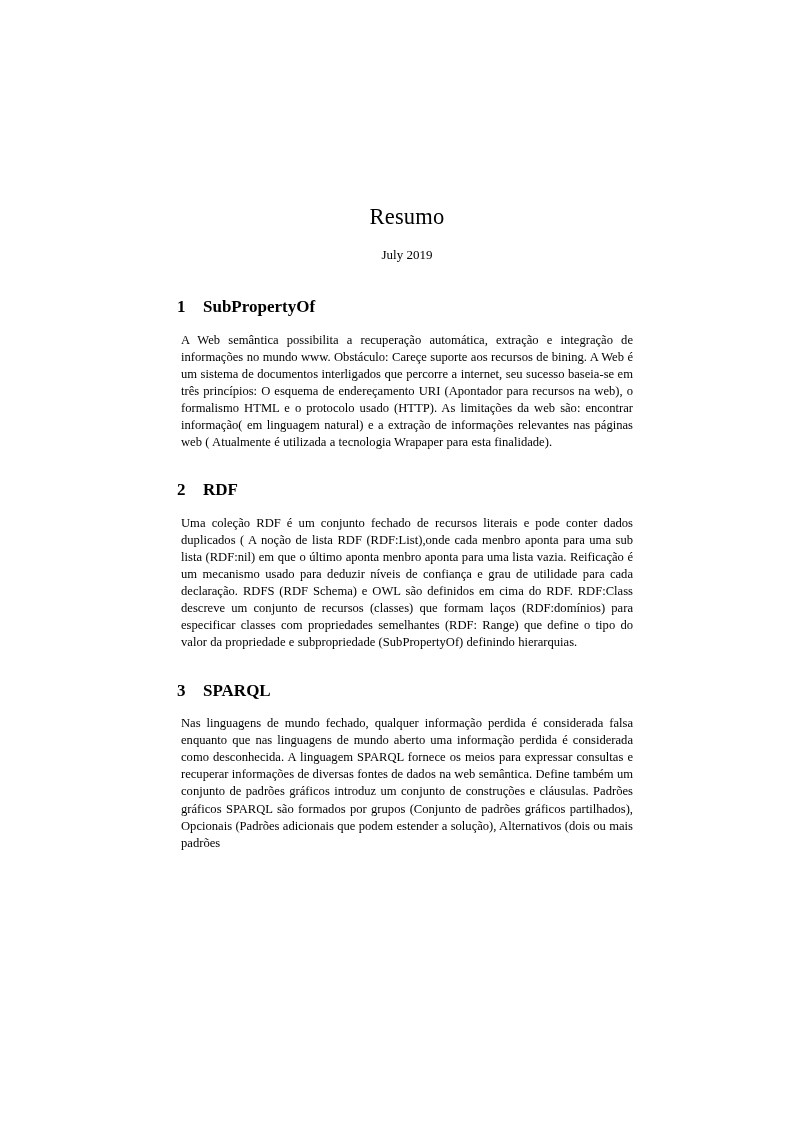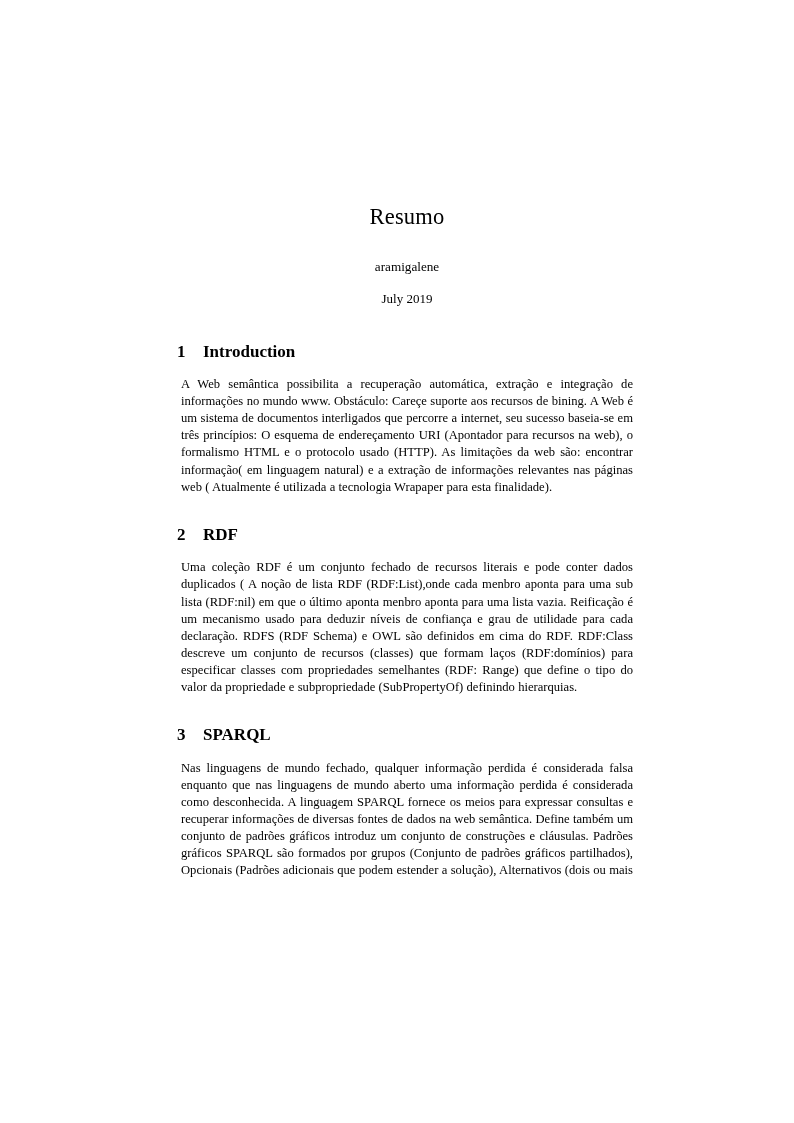--- a/index.html
+++ b/index.html
@@ -113,28 +113,27 @@
 </style>
 </head>
 <body>
 
 <div id="page">
 
   <div id="content">
 
     <div class="title-block">
       <h1 class="doc-title">Resumo</h1>
-      <p class="doc-author">aramigalene</p>
       <p class="doc-date">July 2019</p>
     </div>
 
     <div class="section section--intro">
       <h2 class="section-heading">
         <span class="section-number">1</span>
-        <span class="section-title">Introduction</span>
+        <span class="section-title">SubPropertyOf</span>
       </h2>
       <p class="para">A Web semântica possibilita a recuperação automática, extração e integração de informações no mundo www. Obstáculo: Careçe suporte aos recursos de bining. A Web é um sistema de documentos interligados que percorre a internet, seu sucesso baseia-se em três princípios: O esquema de endereçamento URI (Apontador para recursos na web), o formalismo HTML e o protocolo usado (HTTP). As limitações da web são: encontrar informação( em linguagem natural) e a extração de informações relevantes nas páginas web ( Atualmente é utilizada a tecnologia Wrapaper para esta finalidade).</p>
     </div>
 
     <div class="section section--rdf">
       <h2 class="section-heading">
         <span class="section-number">2</span>
         <span class="section-title">RDF</span>
       </h2>
       <p class="para">Uma coleção RDF é um conjunto fechado de recursos literais e pode conter dados duplicados ( A noção de lista RDF (RDF:List),onde cada menbro aponta para uma sub lista (RDF:nil) em que o último aponta menbro aponta para uma lista vazia. Reificação é um mecanismo usado para deduzir níveis de confiança e grau de utilidade para cada declaração. RDFS (RDF Schema) e OWL são definidos em cima do RDF. RDF:Class descreve um conjunto de recursos (classes) que formam laços (RDF:domínios) para especificar classes com propriedades semelhantes (RDF: Range) que define o tipo do valor da propriedade e subpropriedade (SubPropertyOf) definindo hierarquias.</p>

